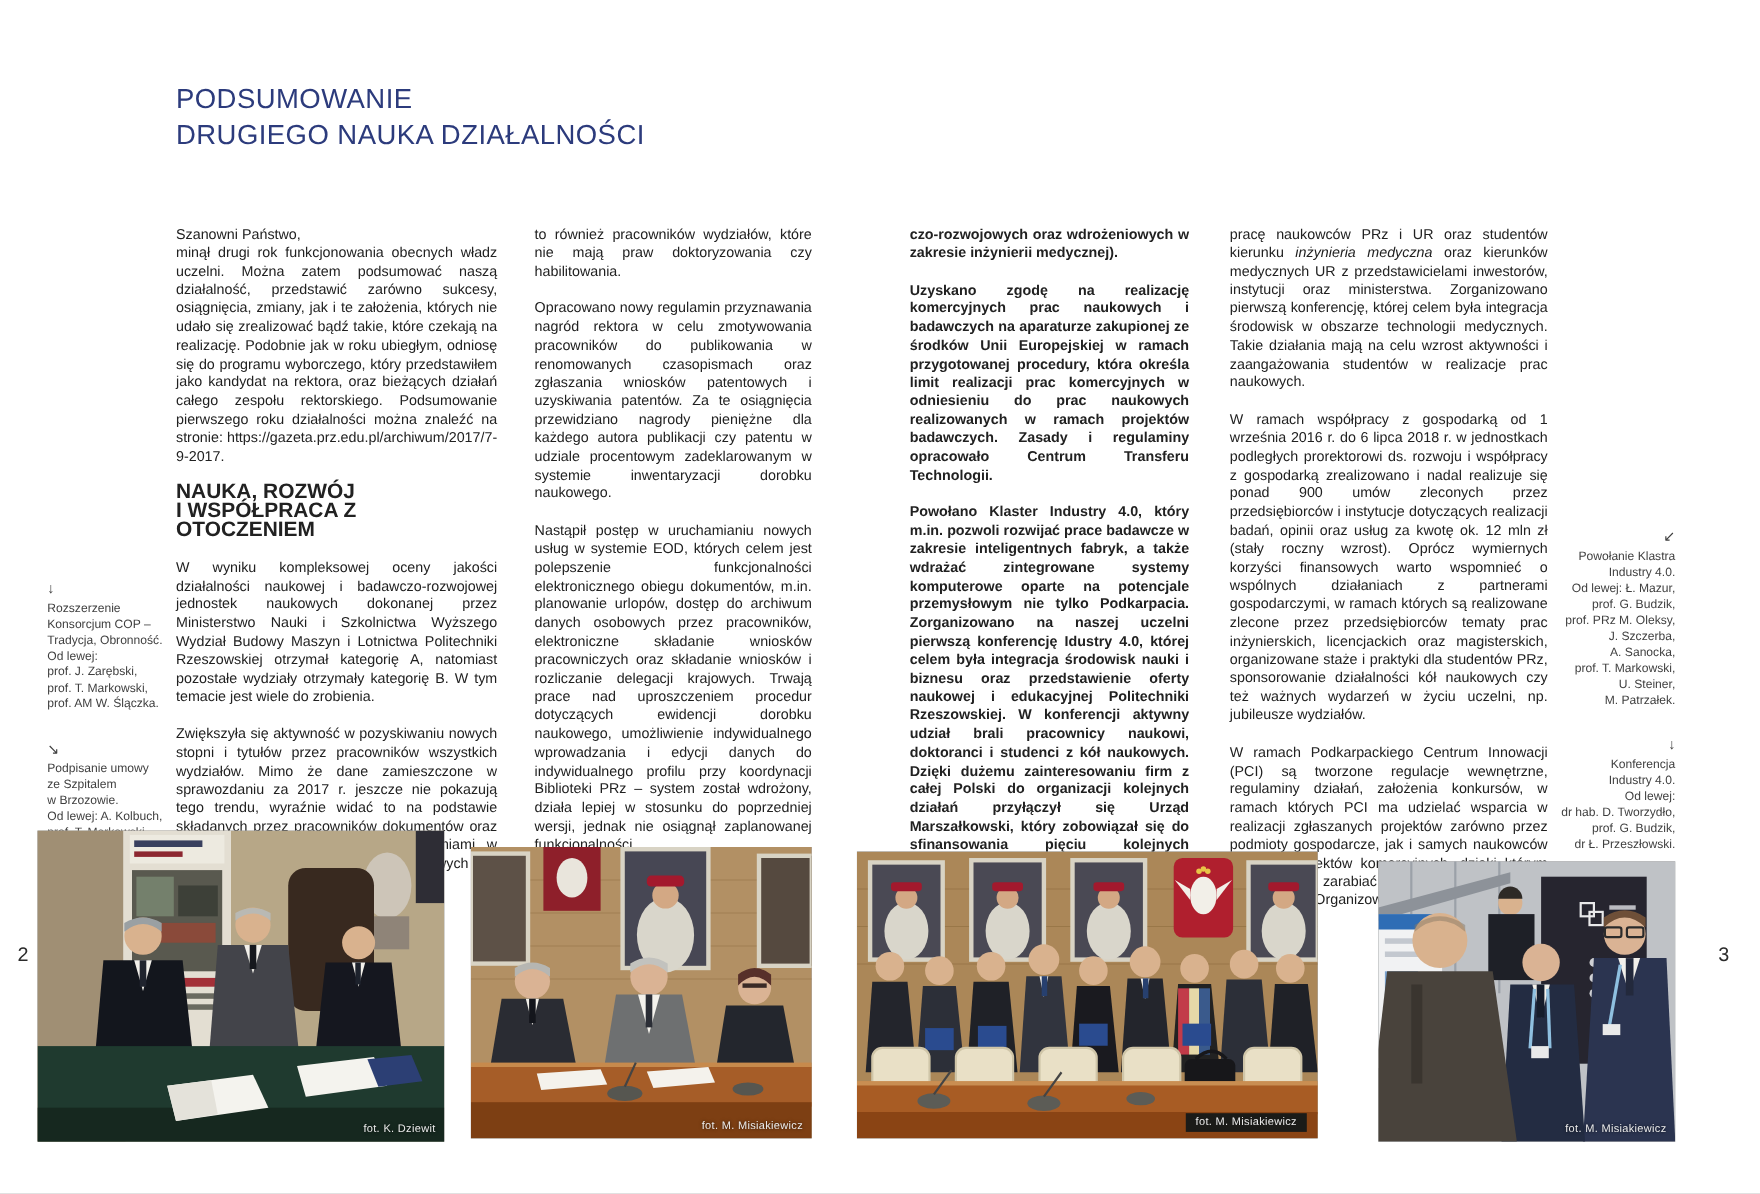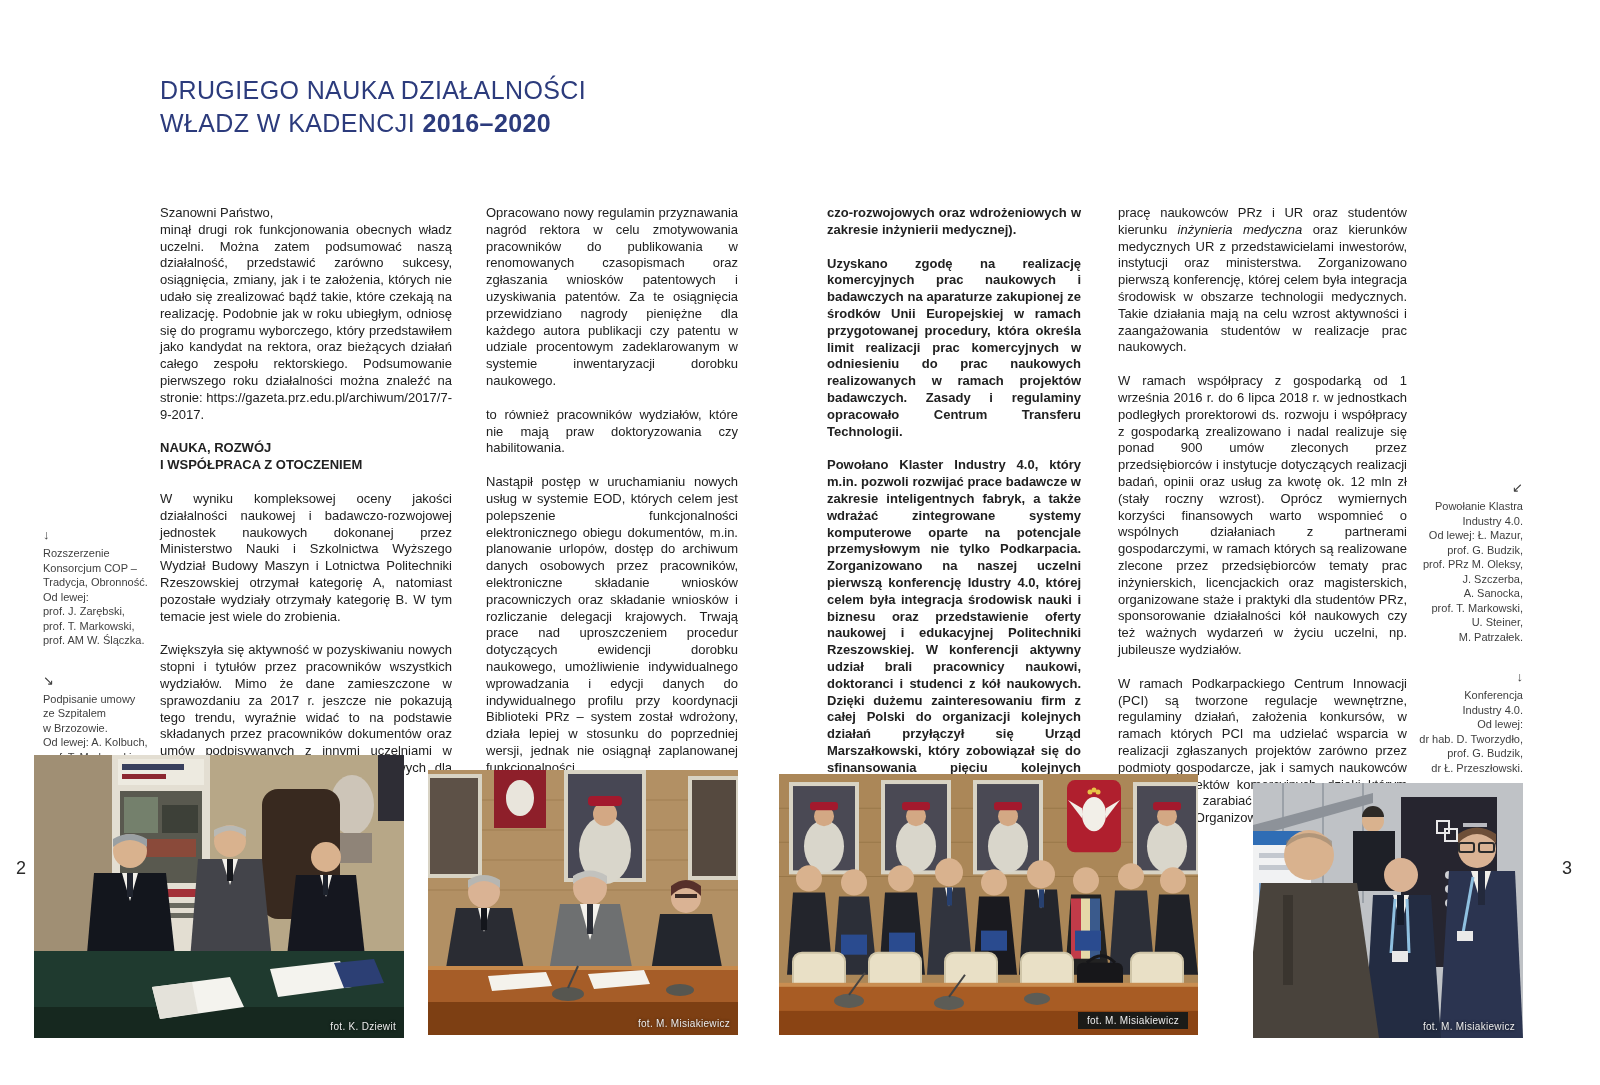--- a/index.html
+++ b/index.html
@@ -12,21 +12,21 @@
   .title{position:absolute; left:160px; top:74px; color:#2c3b7c;
     font-size:25px; line-height:33px; letter-spacing:.4px; font-weight:400;}
   .title .bold{font-weight:700;}
   
   .col{position:absolute; top:205px; font-size:13px; line-height:16.8px; text-align:justify;}
   .col-1{left:160px; width:292px;}
   .col-2{left:486px; width:252px;}
   .col-3{left:827px; width:254px;font-weight:bold;}
   .col-4{left:1118px; width:289px;}
   .col p{margin:0 0 17px; white-space:pre-line;}
-  .col h3{margin:14px 0 17px; font-size:13px; line-height:16.8px; text-align:left; white-space:pre-line;}
+  .col h3{margin:14px 0 17px; font-size:19px; line-height:16.8px; text-align:left; white-space:pre-line;}
   .col em{font-style:italic;}
   
   .notes{position:absolute; font-size:11px; line-height:14.5px; color:#3f3f3f;}
   .notes-left{left:43px; top:528px; width:112px; text-align:left;}
   .notes-right{left:1411px; top:481px; width:112px; text-align:right;}
   .note{margin-bottom:26px;}
   .note-arrow{font-size:13px; line-height:13px; margin-bottom:5px; color:#3f3f3f;}
   .note-text{white-space:pre-line;}
   
   .pagenum{position:absolute; font-size:18px; color:#2b2b2b;}
@@ -42,35 +42,35 @@
   .photo-caption{position:absolute; right:8px; bottom:6px; font-size:10px; color:#ececec;
     text-shadow:0 0 3px rgba(0,0,0,.7); letter-spacing:.3px;}
   .photo-caption.boxed{background:#1b1b18; padding:3px 9px; right:10px; text-shadow:none;}
 </style>
 </head>
 <body>
 
 <div class="spread">
 
   <div class="title">
+    <div>PODSUMOWANIE</div>
     <div>DRUGIEGO NAUKA DZIAŁALNOŚCI</div>
-    <div><span>WŁADZ W KADENCJI </span><span class="bold">2016–2020</span></div>
   </div>
 
   <div class="col col-1">
       <p><span>Szanowni Państwo,
 minął drugi rok funkcjonowania obecnych władz uczelni. Można zatem podsumować naszą działalność, przedstawić zarówno sukcesy, osiągnięcia, zmiany, jak i te założenia, których nie udało się zrealizować bądź takie, które czekają na realizację. Podobnie jak w roku ubiegłym, odniosę się do programu wyborczego, który przedstawiłem jako kandydat na rektora, oraz bieżących działań całego zespołu rektorskiego. Podsumowanie pierwszego roku działalności można znaleźć na stronie: https://gazeta.prz.edu.pl/archiwum/2017/7-9-2017.</span></p>
       <h3><span>NAUKA, ROZWÓJ
 I WSPÓŁPRACA Z OTOCZENIEM</span></h3>
       <p><span>W wyniku kompleksowej oceny jakości działalności naukowej i badawczo-rozwojowej jednostek naukowych dokonanej przez Ministerstwo Nauki i Szkolnictwa Wyższego Wydział Budowy Maszyn i Lotnictwa Politechniki Rzeszowskiej otrzymał kategorię A, natomiast pozostałe wydziały otrzymały kategorię B. W tym temacie jest wiele do zrobienia.</span></p>
       <p><span>Zwiększyła się aktywność w pozyskiwaniu nowych stopni i tytułów przez pracowników wszystkich wydziałów. Mimo że dane zamieszczone w sprawozdaniu za 2017 r. jeszcze nie pokazują tego trendu, wyraźnie widać to na podstawie składanych przez pracowników dokumentów oraz umów podpisywanych z innymi uczelniami w sprawie realizacji postępowań awansowych dla pracowników naszej uczelni. Dotyczy</span></p>
     </div>
   <div class="col col-2">
+      <p><span>to również pracowników wydziałów, które nie mają praw doktoryzowania czy habilitowania.</span></p>
       <p><span>Opracowano nowy regulamin przyznawania nagród rektora w celu zmotywowania pracowników do publikowania w renomowanych czasopismach oraz zgłaszania wniosków patentowych i uzyskiwania patentów. Za te osiągnięcia przewidziano nagrody pieniężne dla każdego autora publikacji czy patentu w udziale procentowym zadeklarowanym w systemie inwentaryzacji dorobku naukowego.</span></p>
-      <p><span>to również pracowników wydziałów, które nie mają praw doktoryzowania czy habilitowania.</span></p>
       <p><span>Nastąpił postęp w uruchamianiu nowych usług w systemie EOD, których celem jest polepszenie funkcjonalności elektronicznego obiegu dokumentów, m.in. planowanie urlopów, dostęp do archiwum danych osobowych przez pracowników, elektroniczne składanie wniosków pracowniczych oraz składanie wniosków i rozliczanie delegacji krajowych. Trwają prace nad uproszczeniem procedur dotyczących ewidencji dorobku naukowego, umożliwienie indywidualnego wprowadzania i edycji danych do indywidualnego profilu przy koordynacji Biblioteki PRz – system został wdrożony, działa lepiej w stosunku do poprzedniej wersji, jednak nie osiągnął zaplanowanej funkcjonalności.</span></p>
       <p><span>Podpisano wiele umów z uczelniami lub instytucjami o współpracy naukowo-badawczej, np. ze Szpitalem Specjalistycznym w Brzozowie (prowadzenie badań naukowych, prac badaw-</span></p>
     </div>
   <div class="col col-3">
       <p><span>czo-rozwojowych oraz wdrożeniowych w zakresie inżynierii medycznej).</span></p>
       <p><span>Uzyskano zgodę na realizację komercyjnych prac naukowych i badawczych na aparaturze zakupionej ze środków Unii Europejskiej w ramach przygotowanej procedury, która określa limit realizacji prac komercyjnych w odniesieniu do prac naukowych realizowanych w ramach projektów badawczych. Zasady i regulaminy opracowało Centrum Transferu Technologii.</span></p>
       <p><span>Powołano Klaster Industry 4.0, który m.in. pozwoli rozwijać prace badawcze w zakresie inteligentnych fabryk, a także wdrażać zintegrowane systemy komputerowe oparte na potencjale przemysłowym nie tylko Podkarpacia. Zorganizowano na naszej uczelni pierwszą konferencję Idustry 4.0, której celem była integracja środowisk nauki i biznesu oraz przedstawienie oferty naukowej i edukacyjnej Politechniki Rzeszowskiej. W konferencji aktywny udział brali pracownicy naukowi, doktoranci i studenci z kół naukowych. Dzięki dużemu zainteresowaniu firm z całej Polski do organizacji kolejnych działań przyłączył się Urząd Marszałkowski, który zobowiązał się do sfinansowania pięciu kolejnych zaplanowanych spotkań „PRz-Gospodarka Narodowa”. Powołany przez Politechnikę Rzeszowską, Uniwersytet Rzeszowski oraz firmy i instytucje z obszaru medycyny i technologii medycznych Klaster Technologia w Medycynie ma ułatwić współ-</span></p>
     </div>
   <div class="col col-4">
       <p><span>pracę naukowców PRz i UR oraz studentów kierunku </span><em>inżynieria medyczna</em><span> oraz kierunków medycznych UR z przedstawicielami inwestorów, instytucji oraz ministerstwa. Zorganizowano pierwszą konferencję, której celem była integracja środowisk w obszarze technologii medycznych. Takie działania mają na celu wzrost aktywności i zaangażowania studentów w realizacje prac naukowych.</span></p>

